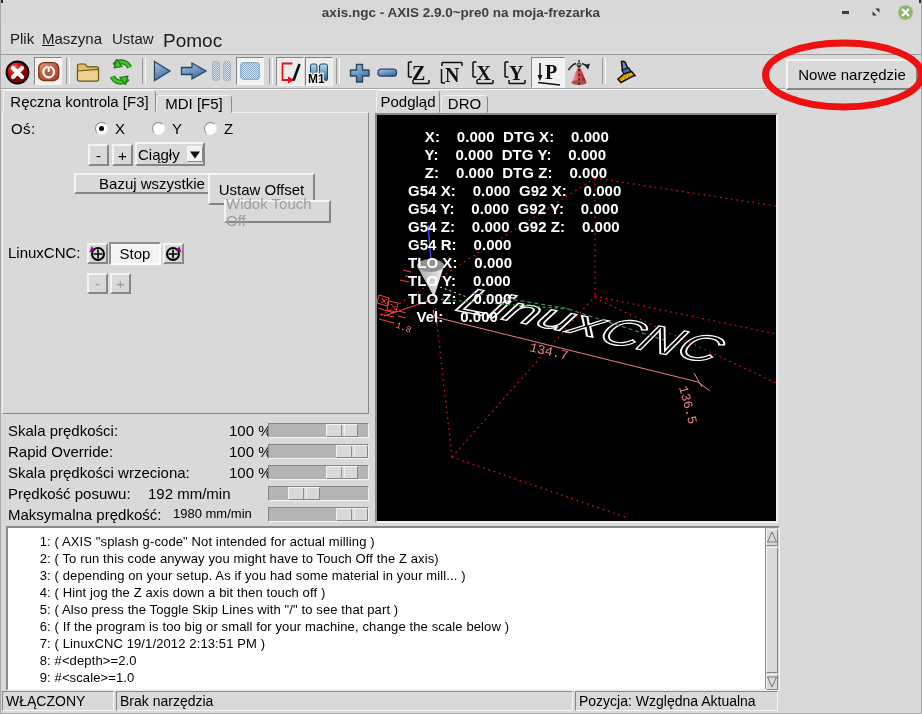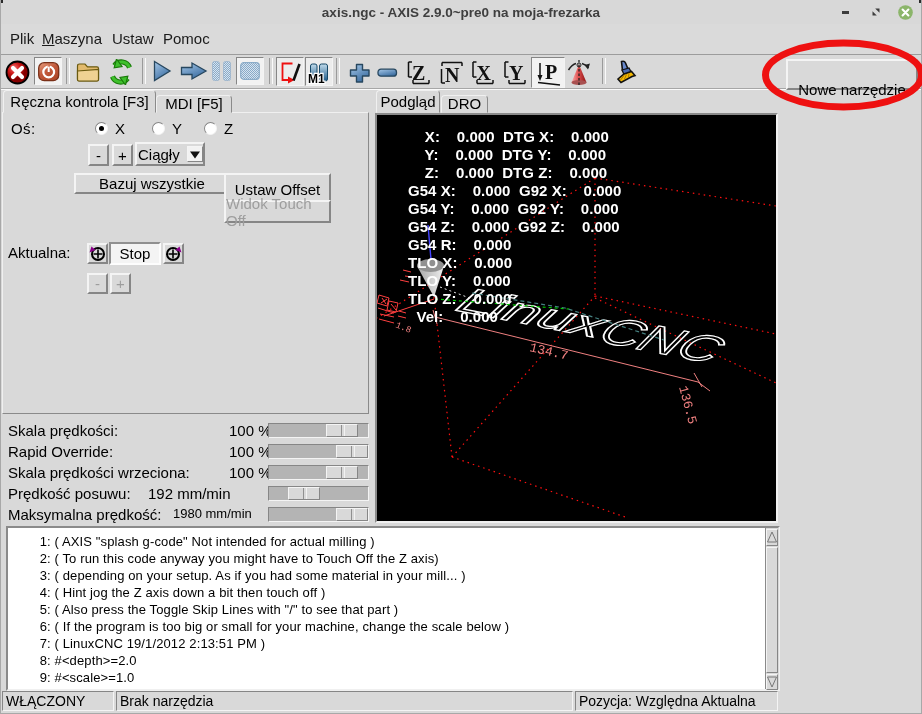--- a/index.html
+++ b/index.html
@@ -24,21 +24,21 @@
 </svg>
 <svg class="abs" style="left:897px;top:4px" width="17" height="17">
  <circle cx="8.5" cy="8.5" r="7.3" fill="#8bb56a"></circle>
  <path d="M5.6 5.6 L11.4 11.4 M11.4 5.6 L5.6 11.4" stroke="#fff" stroke-width="2.1" stroke-linecap="round"></path>
 </svg>
 
 <div class="abs" style="left:0;top:24px;width:922px;height:30px;background:#dadada;border-bottom:1px solid #9c9c9c"></div>
 <div class="abs" style="left:10px;top:30px;font-size:15px;color:#1a1a1a">Plik</div>
 <div class="abs" style="left:42px;top:30px;font-size:15px;color:#1a1a1a"><span style="text-decoration:underline">M</span>aszyna</div>
 <div class="abs" style="left:112px;top:30px;font-size:15px;color:#1a1a1a">Ustaw</div>
-<div class="abs" style="left:163px;top:30px;font-size:15px;color:#1a1a1a">Pomoc</div>
+<div class="abs" style="left:163px;top:30px;font-size:19px;color:#1a1a1a">Pomoc</div>
 
 <div class="abs" style="left:0;top:55px;width:922px;height:33px;background:#d9d9d9;border-bottom:1px solid #a6a6a6"></div>
 <div class="abs" style="left:0;top:89px;width:922px;height:1px;background:#fafafa"></div>
 
 <svg class="abs" style="left:5px;top:60px" width="26" height="26">
  <defs>
       <radialGradient id="rg" cx="35%" cy="30%">
         <stop offset="0%" stop-color="#f07070"></stop>
         <stop offset="55%" stop-color="#cc1616"></stop>
         <stop offset="100%" stop-color="#860000"></stop>
@@ -175,21 +175,21 @@
 <div class="abs sep" style="left:602px;top:58px"></div>
 
 <svg class="abs" style="left:612px;top:59px" width="26" height="26">
  <path d="M9.5 2.5 Q12.5 1.5 13.5 4 L16 10 Q13 12.5 10.5 11.5 Z" fill="#6888cc" stroke="#111" stroke-width="1.6"></path>
  <path d="M10 11 L17 9 L19.5 13.5 L12 15.5 Z" fill="#4a6ab0" stroke="#111" stroke-width="1.3"></path>
  <path d="M12 15 L19.5 12.5 L23 16.5 L20 17.5 L9 23.5 L6 20 Z" fill="#f4b800" stroke="#111" stroke-width="1.6"></path>
  <path d="M12 16.5 L8.5 21 M14.5 15.5 L12.5 20 M17 14.5 L16.5 18" stroke="#a87800" stroke-width="1"></path>
 </svg>
 
 <div class="abs raised" style="left:786px;top:59px;width:132px;height:31px"></div>
-<div class="abs btxt" style="left:786px;top:74px;width:132px;height:31px">Nowe narzędzie</div>
+<div class="abs btxt" style="left:786px;top:59px;width:132px;height:31px">Nowe narzędzie</div>
 
 <div class="abs" style="left:2px;top:112px;width:367px;height:302px;border:1px solid;border-color:#f0f0f0 #8a8a8a #8a8a8a #f0f0f0;box-sizing:border-box"></div>
 <div class="abs" style="left:3px;top:90px;width:153px;height:23px;background:#d9d9d9;border:1px solid;border-color:#f0f0f0 #8a8a8a #d9d9d9 #f0f0f0;border-radius:4px 4px 0 0;box-sizing:border-box"></div>
 <div class="abs btxt" style="left:3px;top:90px;width:153px;height:22px">Ręczna kontrola [F3]</div>
 <div class="abs" style="left:156px;top:95px;width:76px;height:18px;background:#d9d9d9;border:1px solid;border-color:#f0f0f0 #8a8a8a #d9d9d9 #f0f0f0;border-radius:4px 4px 0 0;box-sizing:border-box"></div>
 <div class="abs btxt" style="left:156px;top:95px;width:76px;height:17px">MDI [F5]</div>
 
 <div class="abs" style="left:11px;top:120px;font-size:15px;letter-spacing:.4px">Oś:</div>
 <div class="abs sunken1" style="left:95px;top:122px;width:13px;height:13px;border-radius:7px;background:#fff"></div>
 <div class="abs" style="left:99px;top:126px;width:5px;height:5px;border-radius:3px;background:#000"></div>
@@ -200,23 +200,23 @@
 <div class="abs" style="left:224px;top:120px;font-size:15px">Z</div>
 <div class="abs raised btxt" style="left:88px;top:144px;width:21px;height:22px">-</div>
 <div class="abs raised btxt" style="left:112px;top:144px;width:21px;height:22px">+</div>
 <div class="abs raised" style="left:135px;top:142px;width:70px;height:24px"></div>
 <div class="abs" style="left:138px;top:146px;font-size:15px">Ciągły</div>
 <div class="abs raised1" style="left:187px;top:146px;width:16px;height:16px;background:#f2f2f2"></div>
 <svg class="abs" style="left:189px;top:151px" width="12" height="8">
     <path d="M1 0.5 L11 0.5 L6 7.5 Z" fill="#111"></path>
   </svg>
 <div class="abs raised btxt" style="left:74px;top:173px;width:156px;height:21px">Bazuj wszystkie</div>
-<div class="abs raised btxt" style="left:224px;top:173px;width:107px;height:32px">Ustaw Offset</div>
+<div class="abs raised btxt" style="left:208px;top:173px;width:107px;height:32px">Ustaw Offset</div>
 <div class="abs raised btxt" style="left:224px;top:200px;width:107px;height:23px;color:#9e9e9e">Widok Touch Off</div>
-<div class="abs" style="left:8px;top:244px;font-size:15px">Aktualna:</div>
+<div class="abs" style="left:8px;top:244px;font-size:15px">LinuxCNC:</div>
 <div class="abs raised" style="left:87px;top:243px;width:21px;height:21px"></div>
 <svg class="abs" style="left:88px;top:244px" width="19" height="19">
  <circle cx="10" cy="10" r="6" fill="none" stroke="#000" stroke-width="2"></circle>
  <path d="M10 5.5 L10 14.5 M5.5 10 L14.5 10" stroke="#000" stroke-width="1.6"></path>
  <path d="M1.5 8.5 L3.5 2.5 L7.5 6 Z" fill="#8a008a"></path>
 </svg>
 <div class="abs btxt" style="left:109px;top:242px;width:52px;height:23px;border:2px solid;border-color:#909090 #fdfdfd #fdfdfd #909090;background:#f4f4f4;box-sizing:border-box">Stop</div>
 <div class="abs raised" style="left:163px;top:243px;width:21px;height:21px"></div>
 <svg class="abs" style="left:164px;top:244px" width="19" height="19">
  <circle cx="9" cy="10" r="6" fill="none" stroke="#000" stroke-width="2"></circle>

